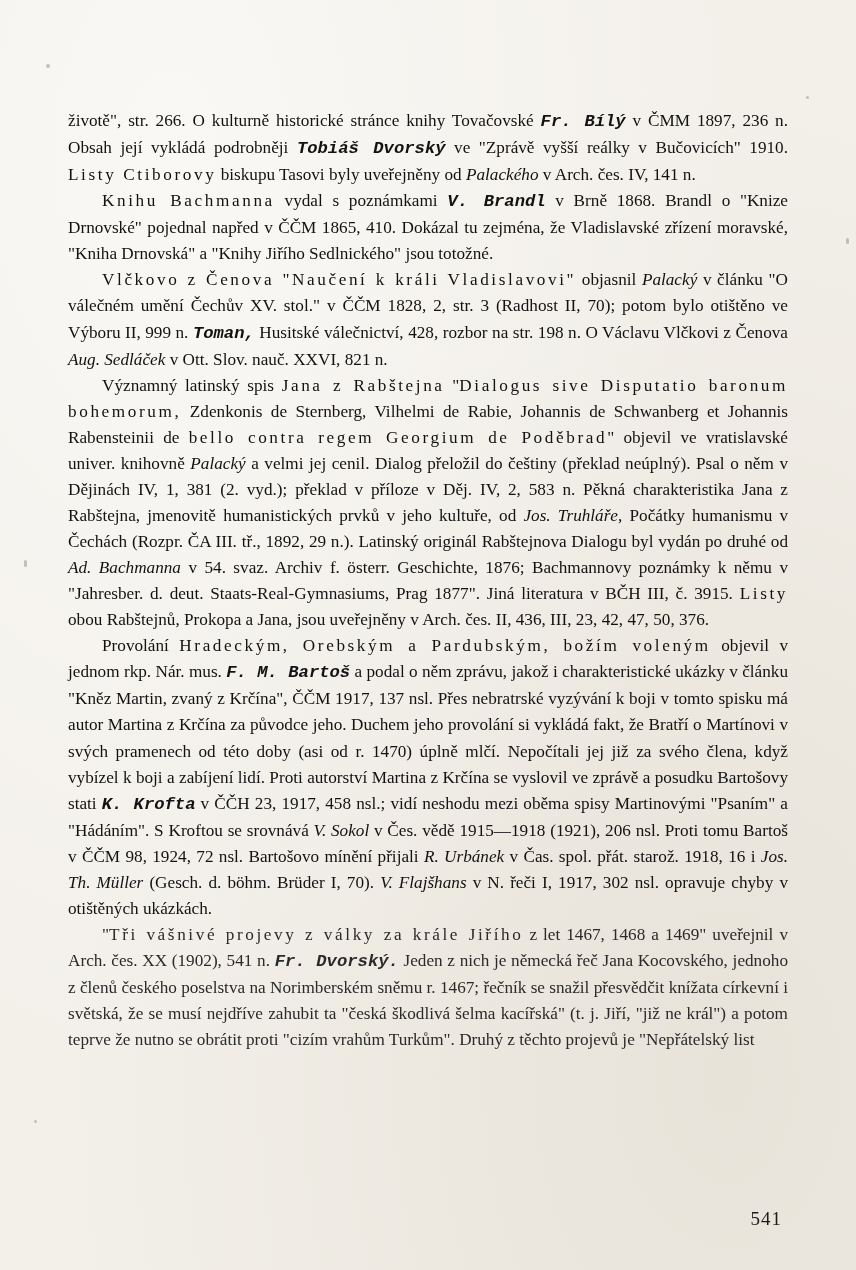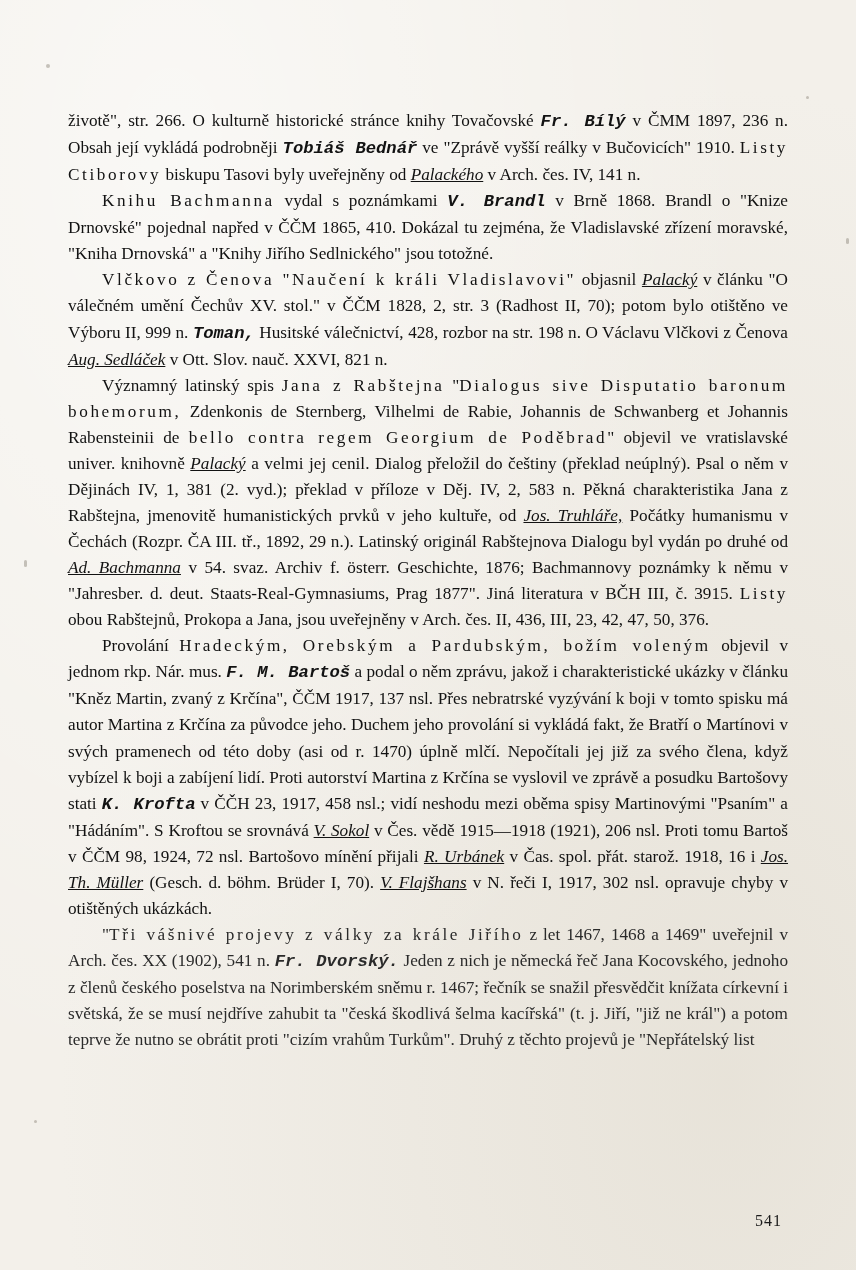--- a/index.html
+++ b/index.html
@@ -40,49 +40,49 @@
     text-justify: inter-word;
     color: #121212;
   }
   .para {
     margin: 0 0 0 0;
     text-indent: 0;
   }
   .para.indent {
     text-indent: 34px;
   }
-  .it { font-style: italic; text-decoration: underline; }
+  .it { font-style: italic; }
   .bi { font-style: italic; font-weight: bold; font-family: Liberation Mono, monospace; }
   .sp {
     letter-spacing: 2.6px;
   }
   .page-number {
     position: absolute;
     right: 74px;
     bottom: 40px;
-    font-size: 16px;
+    font-size: 19px;
     letter-spacing: 1px;
     color: #1b1b1b;
   }
   
   .fade-1 { color: #2a2a2a; }
 </style>
 </head>
 <body>
 
 <div class="page">
 
   <div class="speck" style="left:46px;  top:64px;  width:4px; height:4px;"></div>
   <div class="speck" style="left:806px; top:96px;  width:3px; height:3px;"></div>
   <div class="speck" style="left:846px; top:238px; width:3px; height:6px; border-radius:2px;"></div>
   <div class="speck" style="left:24px;  top:560px; width:3px; height:7px; border-radius:2px;"></div>
   <div class="speck" style="left:34px;  top:1120px;width:3px; height:3px;"></div>
 
   <div class="text-block">
-    <p class="para">životě", str. 266. O kulturně historické stránce knihy Tovačovské <span class="bi">Fr. Bílý</span> v ČMM 1897, 236 n. Obsah její vykládá podrobněji <span class="bi">Tobiáš Bednář</span> ve "Zprávě vyšší reálky v Bučovicích" 1910. <span class="sp">Listy Ctiborovy</span> biskupu Tasovi byly uveřejněny od <span class="it">Palackého</span> v Arch. čes. IV, 141 n.</p>
+    <p class="para">životě", str. 266. O kulturně historické stránce knihy Tovačovské <span class="bi">Fr. Bílý</span> v ČMM 1897, 236 n. Obsah její vykládá podrobněji <span class="bi">Tobiáš Dvorský</span> ve "Zprávě vyšší reálky v Bučovicích" 1910. <span class="sp">Listy Ctiborovy</span> biskupu Tasovi byly uveřejněny od <span class="it">Palackého</span> v Arch. čes. IV, 141 n.</p>
     <p class="para indent"><span class="sp">Knihu Bachmanna</span> vydal s poznámkami <span class="bi">V. Brandl</span> v Brně 1868. Brandl o "Knize Drnovské" pojednal napřed v ČČM 1865, 410. Dokázal tu zejména, že Vladislavské zřízení moravské, "Kniha Drnovská" a "Knihy Jiřího Sedlnického" jsou totožné.</p>
     <p class="para indent"><span class="sp">Vlčkovo z Čenova "Naučení k králi Vladislavovi"</span> objasnil <span class="it">Palacký</span> v článku "O válečném umění Čechův XV. stol." v ČČM 1828, 2, str. 3 (Radhost II, 70); potom bylo otištěno ve Výboru II, 999 n. <span class="bi">Toman,</span> Husitské válečnictví, 428, rozbor na str. 198 n. O Václavu Vlčkovi z Čenova <span class="it">Aug. Sedláček</span> v Ott. Slov. nauč. XXVI, 821 n.</p>
     <p class="para indent">Významný latinský spis <span class="sp">Jana z Rabštejna</span> "<span class="sp">Dialogus sive Disputatio baronum bohemorum,</span> Zdenkonis de Sternberg, Vilhelmi de Rabie, Johannis de Schwanberg et Johannis Rabensteinii de <span class="sp">bello contra regem Georgium de Poděbrad</span>" objevil ve vratislavské univer. knihovně <span class="it">Palacký</span> a velmi jej cenil. Dialog přeložil do češtiny (překlad neúplný). Psal o něm v Dějinách IV, 1, 381 (2. vyd.); překlad v příloze v Děj. IV, 2, 583 n. Pěkná charakteristika Jana z Rabštejna, jmenovitě humanistických prvků v jeho kultuře, od <span class="it">Jos. Truhláře,</span> Počátky humanismu v Čechách (Rozpr. ČA III. tř., 1892, 29 n.). Latinský originál Rabštejnova Dialogu byl vydán po druhé od <span class="it">Ad. Bachmanna</span> v 54. svaz. Archiv f. österr. Geschichte, 1876; Bachmannovy poznámky k němu v "Jahresber. d. deut. Staats-Real-Gymnasiums, Prag 1877". Jiná literatura v BČH III, č. 3915. <span class="sp">Listy</span> obou Rabštejnů, Prokopa a Jana, jsou uveřejněny v Arch. čes. II, 436, III, 23, 42, 47, 50, 376.</p>
     <p class="para indent">Provolání <span class="sp">Hradeckým, Orebským a Pardubským, božím voleným</span> objevil v jednom rkp. Nár. mus. <span class="bi">F. M. Bartoš</span> a podal o něm zprávu, jakož i charakteristické ukázky v článku "Kněz Martin, zvaný z Krčína", ČČM 1917, 137 nsl. Přes nebratrské vyzývání k boji v tomto spisku má autor Martina z Krčína za původce jeho. Duchem jeho provolání si vykládá fakt, že Bratří o Martínovi v svých pramenech od této doby (asi od r. 1470) úplně mlčí. Nepočítali jej již za svého člena, když vybízel k boji a zabíjení lidí. Proti autorství Martina z Krčína se vyslovil ve zprávě a posudku Bartošovy stati <span class="bi">K. Krofta</span> v ČČH 23, 1917, 458 nsl.; vidí neshodu mezi oběma spisy Martinovými "Psaním" a "Hádáním". S Kroftou se srovnává <span class="it">V. Sokol</span> v Čes. vědě 1915—1918 (1921), 206 nsl. Proti tomu Bartoš v ČČM 98, 1924, 72 nsl. Bartošovo mínění přijali <span class="it">R. Urbánek</span> v Čas. spol. přát. starož. 1918, 16 i <span class="it">Jos. Th. Müller</span> (Gesch. d. böhm. Brüder I, 70). <span class="it">V. Flajšhans</span> v N. řeči I, 1917, 302 nsl. opravuje chyby v otištěných ukázkách.</p>
     <p class="para indent fade-1">"<span class="sp">Tři vášnivé projevy z války za krále Jiřího</span> z let 1467, 1468 a 1469" uveřejnil v Arch. čes. XX (1902), 541 n. <span class="bi">Fr. Dvorský.</span> Jeden z nich je německá řeč Jana Kocovského, jednoho z členů českého poselstva na Norimberském sněmu r. 1467; řečník se snažil přesvědčit knížata církevní i světská, že se musí nejdříve zahubit ta "česká škodlivá šelma kacířská" (t. j. Jiří, "již ne král") a potom teprve že nutno se obrátit proti "cizím vrahům Turkům". Druhý z těchto projevů je "Nepřátelský list</p>
   </div>
 
   <div class="page-number">541</div>
 </div>
 

